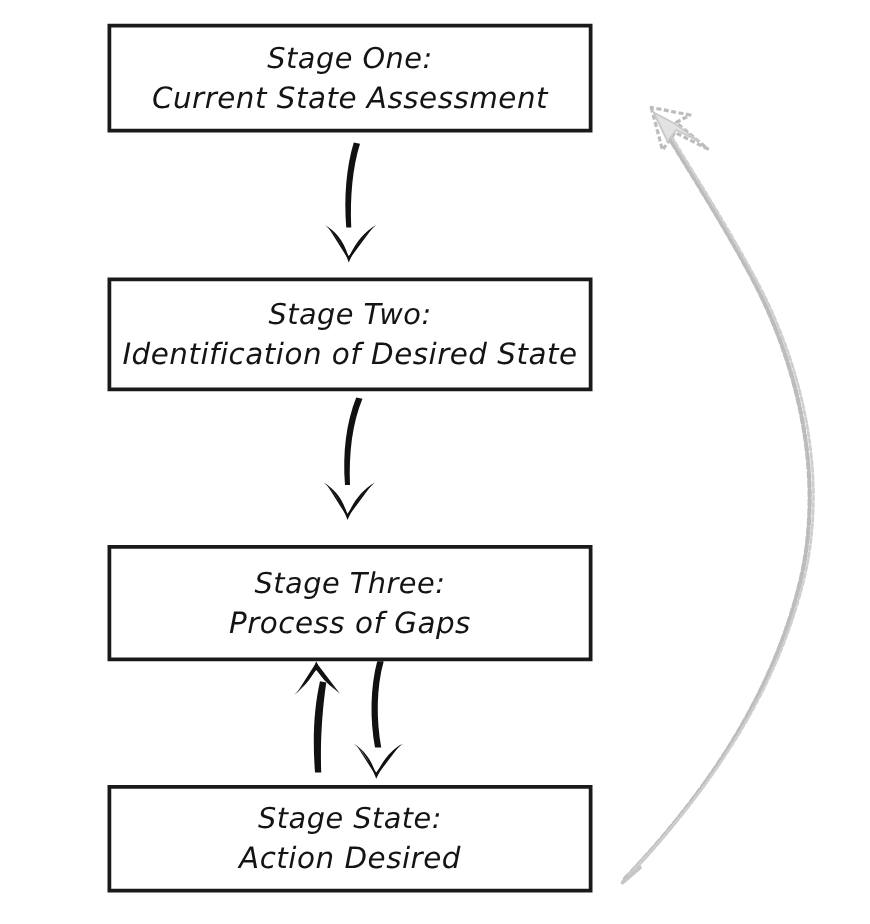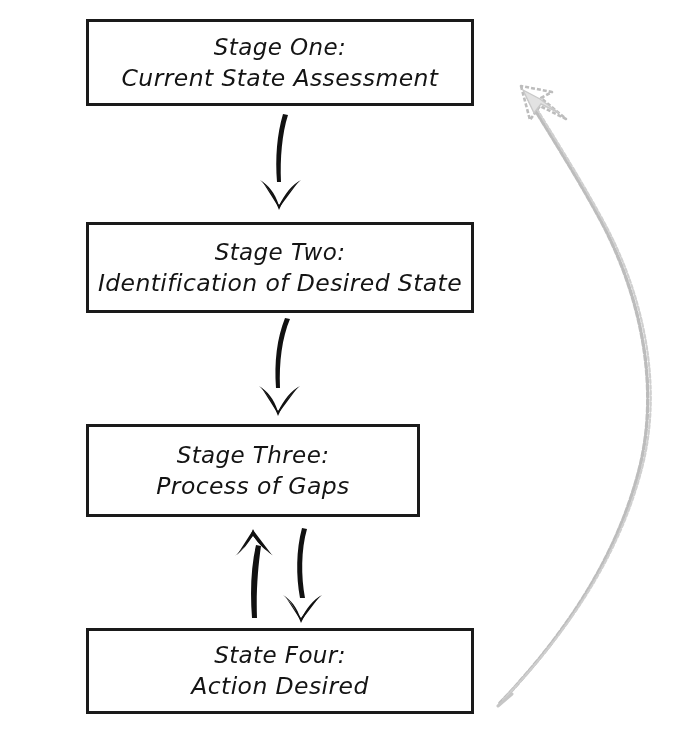--- a/index.html
+++ b/index.html
@@ -40,21 +40,21 @@
     white-space: nowrap;
   }
   .stage-line.title {
     margin-bottom: 3px;
   }
   .stage-line.subtitle {
     font-size: 23.5px;
   }
   #box-1 { left: 86px;  top: 19px;  width: 388px; height: 87px; }
   #box-2 { left: 86px;  top: 222px; width: 388px; height: 91px; }
-  #box-3 { left: 86px;  top: 424px; width: 334px; height: 93px; text-align: right; }
+  #box-3 { left: 86px;  top: 436px; width: 388px; height: 93px; text-align: right; }
   #box-4 { left: 86px;  top: 628px; width: 388px; height: 86px; }
 
   .arrow-layer {
     position: absolute;
     left: 0;
     top: 0;
     width: 696px;
     height: 739px;
     pointer-events: none;
   }
@@ -158,17 +158,17 @@
     <span class="stage-line title">Stage One:</span>
     <span class="stage-line subtitle">Current State Assessment</span>
   </div>
 
   <div class="stage-box" id="box-3">
     <span class="stage-line title">Stage Three:</span>
     <span class="stage-line subtitle">Process of Gaps</span>
   </div>
 
   <div class="stage-box" id="box-4">
-    <span class="stage-line title">State Four:</span>
+    <span class="stage-line title">Stage State:</span>
     <span class="stage-line subtitle">Action Desired</span>
   </div>
 
 </div>
 
 </body></html>

